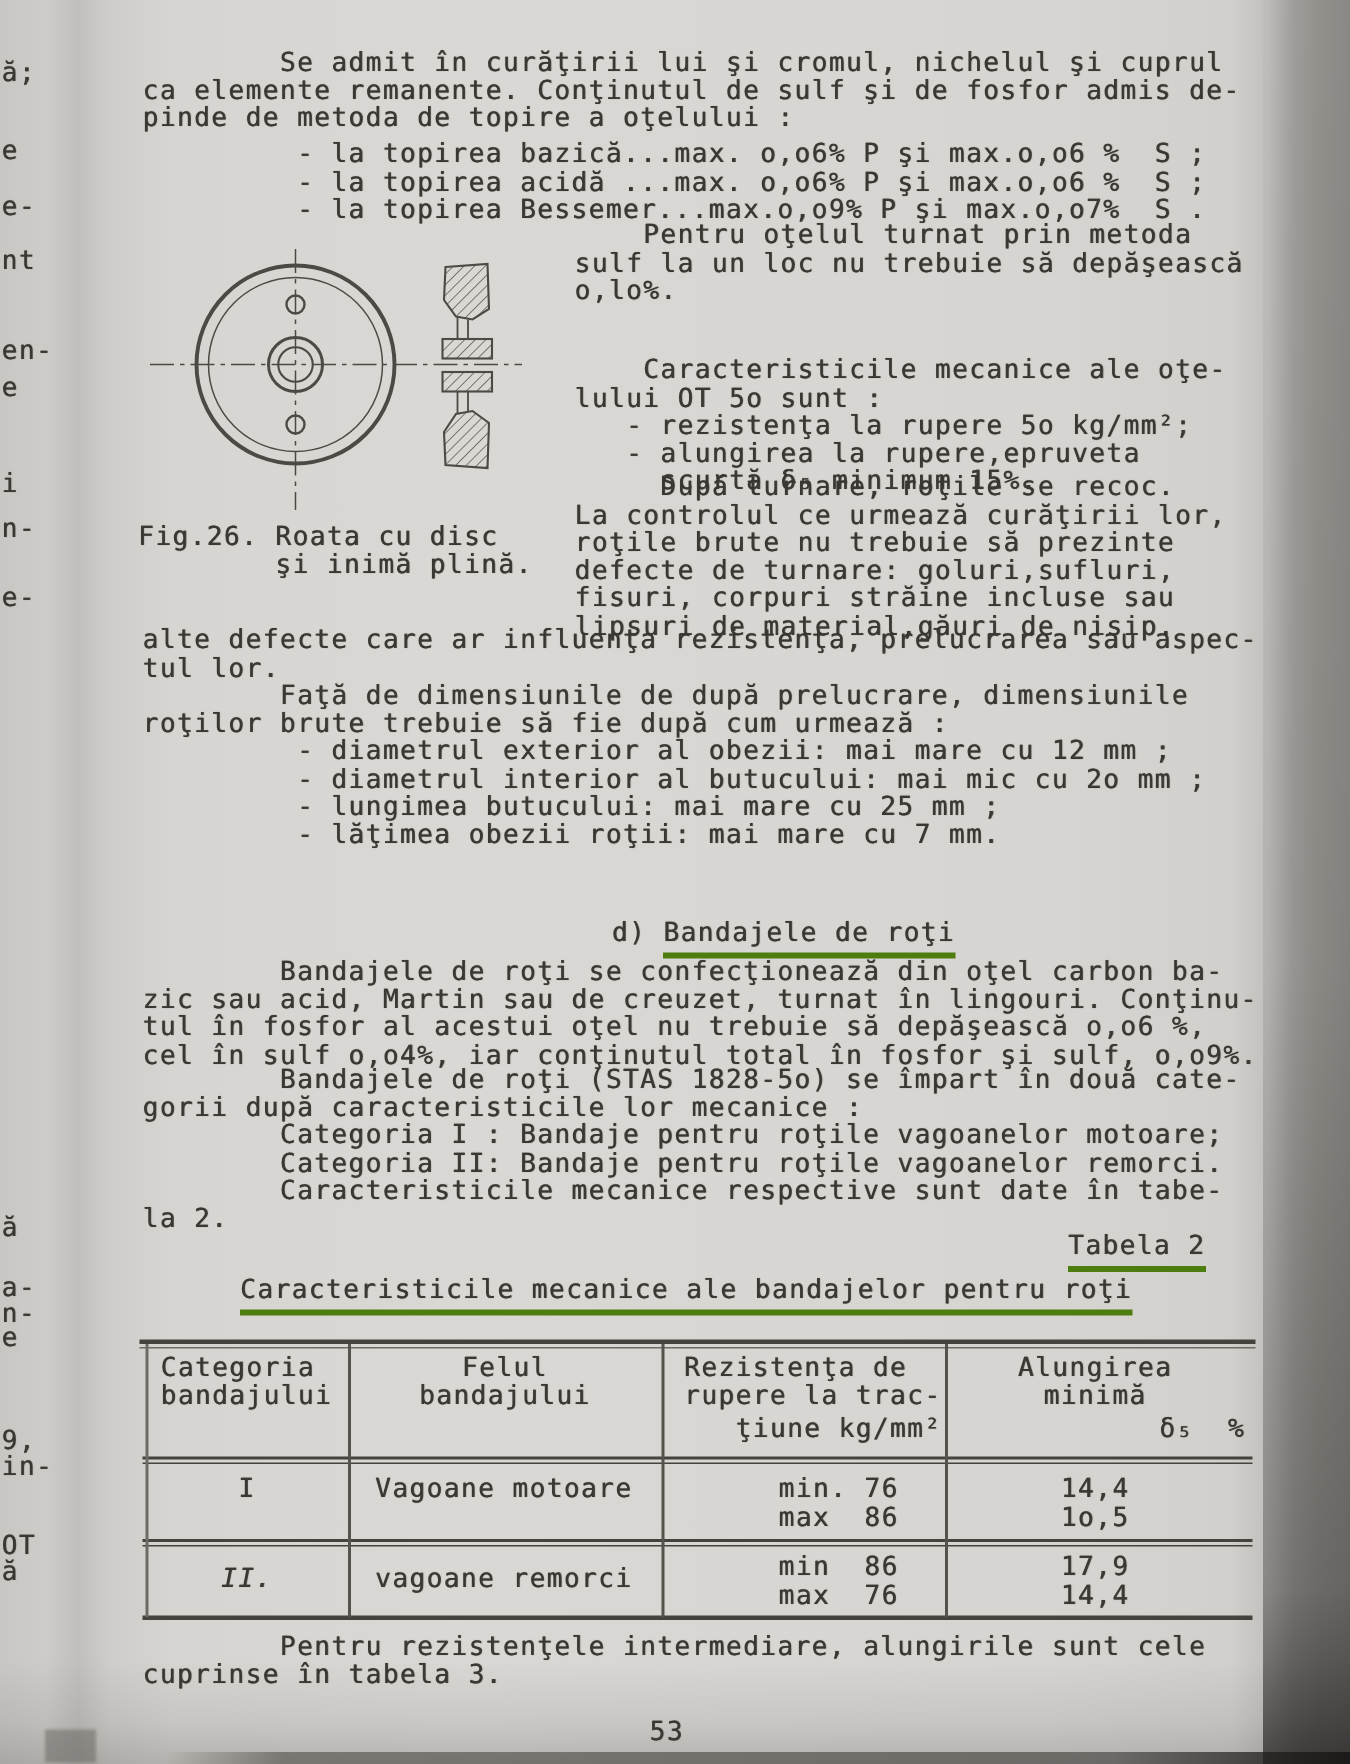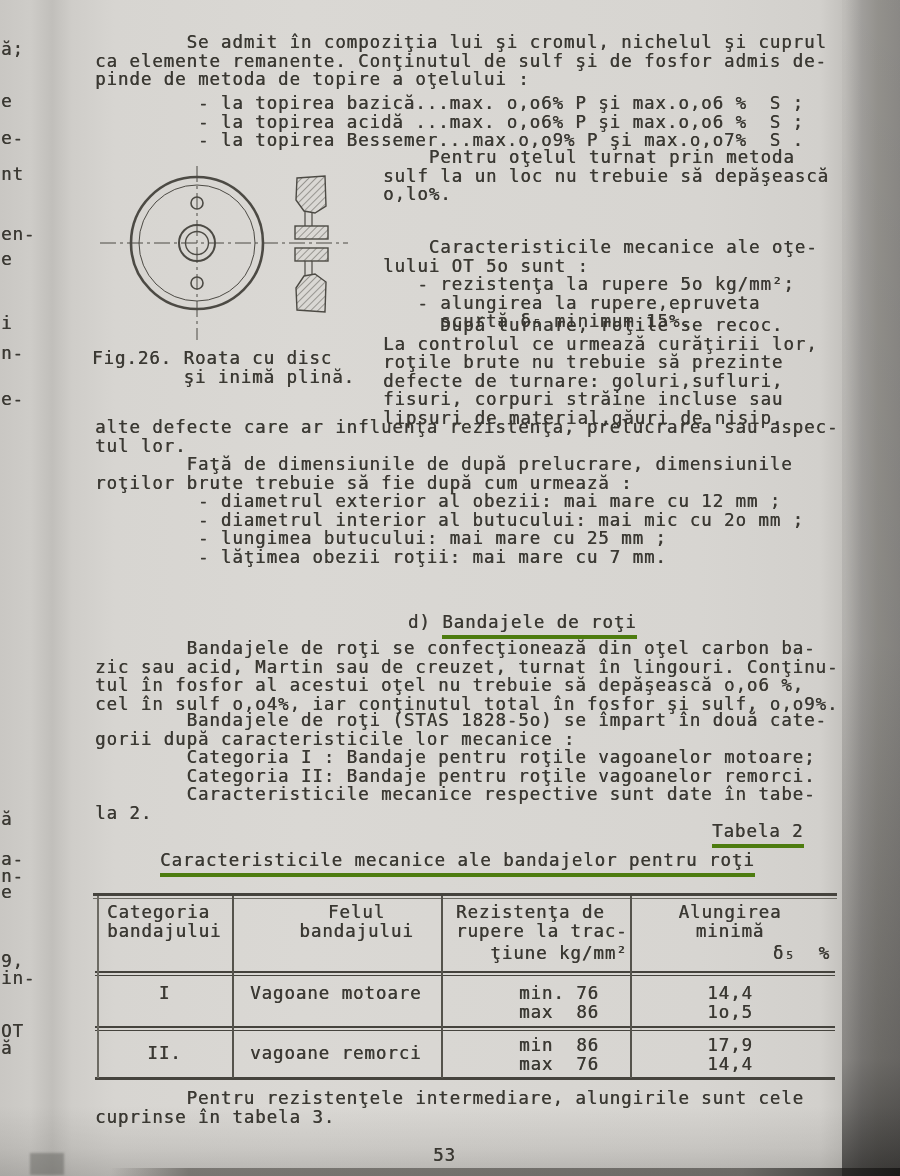--- a/index.html
+++ b/index.html
@@ -58,21 +58,21 @@
     <div class="frag" style="top: 809px;">ă</div>
     <div class="frag" style="top: 849px;">a-</div>
     <div class="frag" style="top: 866px;">n-</div>
     <div class="frag" style="top: 882px;">e</div>
     <div class="frag" style="top: 951px;">9,</div>
     <div class="frag" style="top: 968px;">in-</div>
     <div class="frag" style="top: 1021px;">OT</div>
     <div class="frag" style="top: 1038px;">ă</div>
   </div>
 
-<div class="txt" style="left:95px;top:33px;"><div class="tl">        Se admit în compoziţia lui şi cromul, nichelul şi cuprul</div><div class="tl">ca elemente remanente. Conţinutul de sulf şi de fosfor admis de-</div><div class="tl">pinde de metoda de topire a oţelului :</div></div>
+<div class="txt" style="left:95px;top:33px;"><div class="tl">        Se admit în curăţirii lui şi cromul, nichelul şi cuprul</div><div class="tl">ca elemente remanente. Conţinutul de sulf şi de fosfor admis de-</div><div class="tl">pinde de metoda de topire a oţelului :</div></div>
 
 <div class="txt" style="left:95px;top:94px;"><div class="tl">         - la topirea bazică...max. o,o6% P şi max.o,o6 %  S ;</div><div class="tl">         - la topirea acidă ...max. o,o6% P şi max.o,o6 %  S ;</div><div class="tl">         - la topirea Bessemer...max.o,o9% P şi max.o,o7%  S .</div></div>
 
 <svg width="258" height="184" viewBox="0 0 258 184" style="position:absolute;left:98px;top:162px;">
   <defs>
     <pattern id="hatch" width="5" height="5" patternUnits="userSpaceOnUse" patternTransform="rotate(45)">
       <line x1="0" y1="0" x2="0" y2="5" stroke="#56544e" stroke-width="1"></line>
     </pattern>
   </defs>
 
@@ -123,30 +123,30 @@
   <div class="hl" style="left:95px;top:974.5px;width:740px;height:1.5px;"></div>
   <div class="hl" style="left:95px;top:1026px;width:740px;height:1.5px;"></div>
   <div class="hl" style="left:95px;top:1029.5px;width:740px;height:1.5px;"></div>
   <div class="hl" style="left:95px;top:1077px;width:740px;height:2.5px;"></div>
   <div class="vl" style="left:97px;top:896px;height:182px;background:#6d6b64;"></div>
   <div class="vl" style="left:232px;top:896px;height:182px;"></div>
   <div class="vl" style="left:441px;top:896px;height:182px;"></div>
   <div class="vl" style="left:630px;top:896px;height:182px;"></div>
 
   <div class="txt cell" style="left:107px;top:903px;"><div class="tl">Categoria</div><div class="tl">bandajului</div></div>
-  <div class="txt cell ctr" style="left:232px;top:903px;width:209px;padding-left:20px;"><div class="tl">Felul</div><div class="tl">bandajului</div></div>
+  <div class="txt cell ctr" style="left:232px;top:903px;width:209px;"><div class="tl">Felul</div><div class="tl">bandajului</div></div>
   <div class="txt cell gap3" style="left:456px;top:903px;"><div class="tl">Rezistenţa de</div><div class="tl">rupere la trac-</div><div class="tl">ţiune kg/mm²</div></div>
   <div class="txt cell ctr gap3" style="left:630px;top:903px;width:200px;"><div class="tl">Alungirea</div><div class="tl">minimă</div><div class="tl">δ₅  %</div></div>
 
   <div class="txt cell ctr" style="left:97px;top:984px;width:135px;">I</div>
   <div class="txt cell" style="left:250px;top:984px;">Vagoane motoare</div>
   <div class="txt cell" style="left:519px;top:984px;"><div class="tl">min. 76</div><div class="tl">max  86</div></div>
   <div class="txt cell ctr" style="left:630px;top:984px;width:200px;"><div class="tl">14,4</div><div class="tl">1o,5</div></div>
 
-  <div class="txt cell ctr" style="left:97px;top:1044px;width:135px;">II.</div>
+  <div class="txt cell ctr" style="left:97px;top:1044px;width:135px;font-style:italic;">II.</div>
   <div class="txt cell" style="left:250px;top:1044px;">vagoane remorci</div>
   <div class="txt cell" style="left:519px;top:1036px;"><div class="tl">min  86</div><div class="tl">max  76</div></div>
   <div class="txt cell ctr" style="left:630px;top:1036px;width:200px;"><div class="tl">17,9</div><div class="tl">14,4</div></div>
 </div>
 
 <div class="txt" style="left:95px;top:1089px;"><div class="tl">        Pentru rezistenţele intermediare, alungirile sunt cele</div><div class="tl">cuprinse în tabela 3.</div></div>
 
 <div class="txt" style="left:433px;top:1146px;">53</div>
 
 </body></html>

